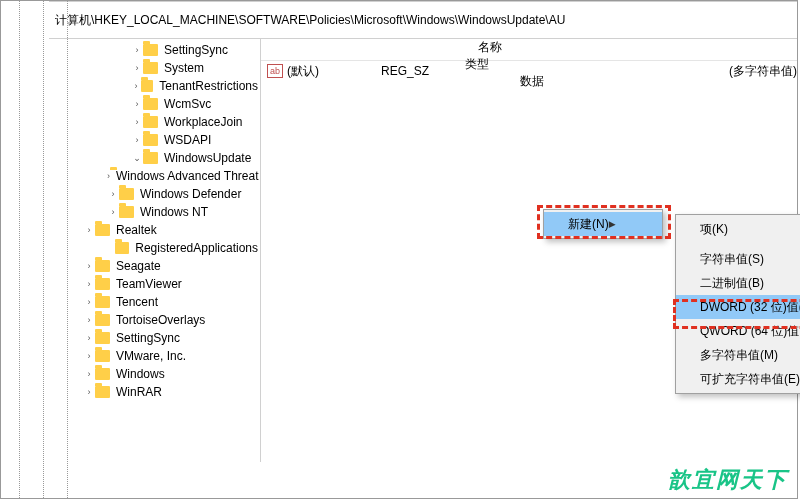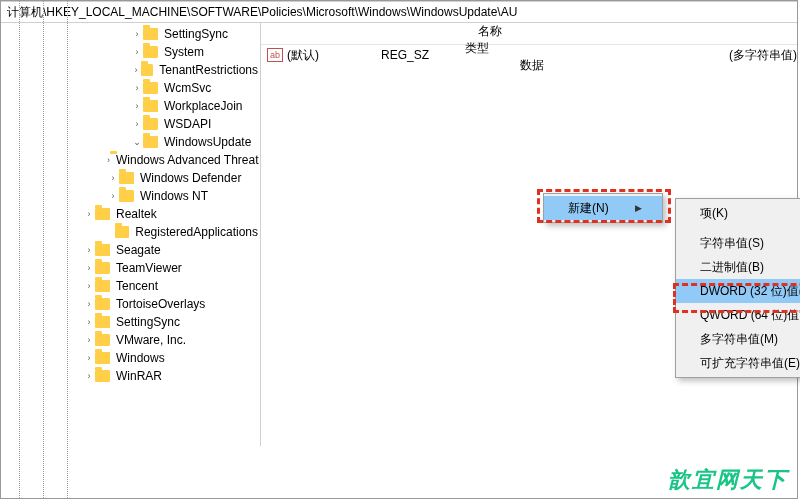--- a/index.html
+++ b/index.html
@@ -5,21 +5,21 @@
   * { box-sizing: border-box; margin: 0; padding: 0; font-family: "Microsoft YaHei", "Segoe UI", Tahoma, sans-serif; }
   body { width: 800px; height: 501px; background: #fff; overflow: hidden; position: relative; }
   .window { width: 798px; height: 499px; border: 1px solid #999; background: #fff; position: relative; }
   .titlebar { height: 30px; display: flex; align-items: center; padding-left: 6px; background: #fff; }
   .titlebar .app-icon { width: 16px; height: 16px; margin-right: 6px; background:#0078d7; display:inline-block; }
   .titlebar .title { font-size: 12px; }
   .win-controls { position:absolute; right:0; top:0; height:30px; display:flex; }
   .win-controls div { width:45px; height:30px; display:flex; align-items:center; justify-content:center; font-size:13px; cursor:pointer;}
   .menubar { height:22px; display:flex; align-items:center; padding-left:4px; border-top:0; font-size:12px; gap:8px;}
   .menubar span { padding:2px 4px; cursor:default;}
-  .addressbar { height:22px; border-top:1px solid #d0d0d0; border-bottom:1px solid #d0d0d0; background:#fff; font-size:12px; display:flex; align-items:center; padding:0 6px;}
+  .addressbar { height:38px; border-top:1px solid #d0d0d0; border-bottom:1px solid #d0d0d0; background:#fff; font-size:12px; display:flex; align-items:center; padding:0 6px;margin-left:48px;}
   .workarea { display:flex; height:calc(100% - 30px - 22px - 22px); }
   .tree-pane { width:260px; border-right:1px solid #d0d0d0; overflow:hidden; font-size:12px; padding-top:2px;}
   .list-pane { flex:1; position:relative; }
   .list-header { height:22px; display:flex; align-items:center; font-size:12px; border-bottom:1px solid #e5e5e5;flex-direction:column;}
   .list-header .col { padding-left:6px; }
   .col-name{width:114px;} .col-type{width:140px;} .col-data{flex:1;text-align:right;}
   .row { height:20px; display:flex; align-items:center; font-size:12px;}
   .row .cell{padding-left:6px;}
   .ab-icon{display:inline-block;width:16px;height:14px;background:#fff;border:1px solid #c05050;color:#c05050;font-size:9px;line-height:12px;text-align:center;margin-right:4px;vertical-align:middle;}
   .tree-node{display:flex;align-items:center;height:18px;white-space:nowrap;}
@@ -27,21 +27,21 @@
   .tree-node .twisty.empty{visibility:hidden;}
   .folder{width:15px;height:12px;background:#ffcf48;border-radius:1px;margin-right:4px;position:relative;display:inline-block;}
   .folder:before{content:"";position:absolute;top:-3px;left:0;width:7px;height:3px;background:#ffcf48;border-radius:1px 1px 0 0;}
   .node-label{padding:0 2px;}
   .selected .node-label{background:#cde8ff;outline:1px dotted #7ab7e8;}
   .vline{position:absolute;border-left:1px dotted #999;}
   .ctx-menu{position:absolute;background:#f0f0f0;border:1px solid #a0a0a0;box-shadow:3px 3px 6px rgba(0,0,0,0.25);font-size:12px;z-index:50;}
   .ctx-item{height:24px;display:flex;align-items:center;padding:0 20px 0 24px;white-space:nowrap;cursor:default;}
   .ctx-item.highlighted{background:#91c9f7;}
   .ctx-primary{left:282px;top:170px;width:120px;padding:2px 0;}
-  .ctx-primary .ctx-item{padding-right:20px;justify-content:space-between;}
+  .ctx-primary .ctx-item{padding-right:20px;justify-content:flex-start;}
   .ctx-sub{left:414px;top:175px;width:210px;padding:2px 0;}
   .redbox{position:absolute;border:3px dashed #e03020;z-index:60;pointer-events:none;}
   .watermark{position:absolute;right:12px;bottom:6px;font-size:22px;font-weight:700;font-style:italic;color:#19c487;letter-spacing:2px;z-index:100;}
   .arrow{font-size:9px;color:#333;}
 </style>
 </head>
 <body>
 
 <div class="window">
 

